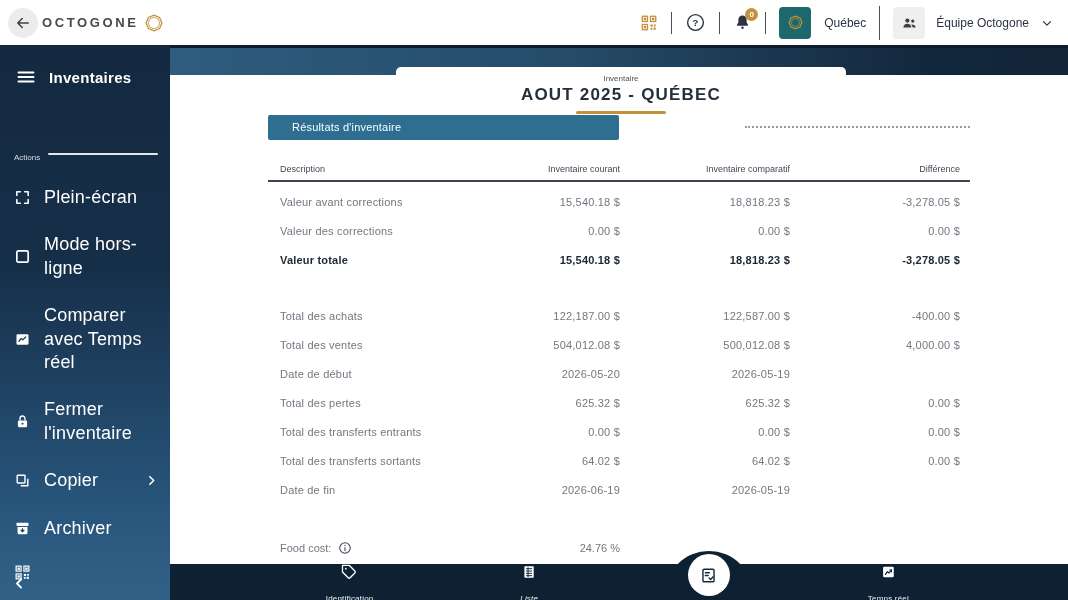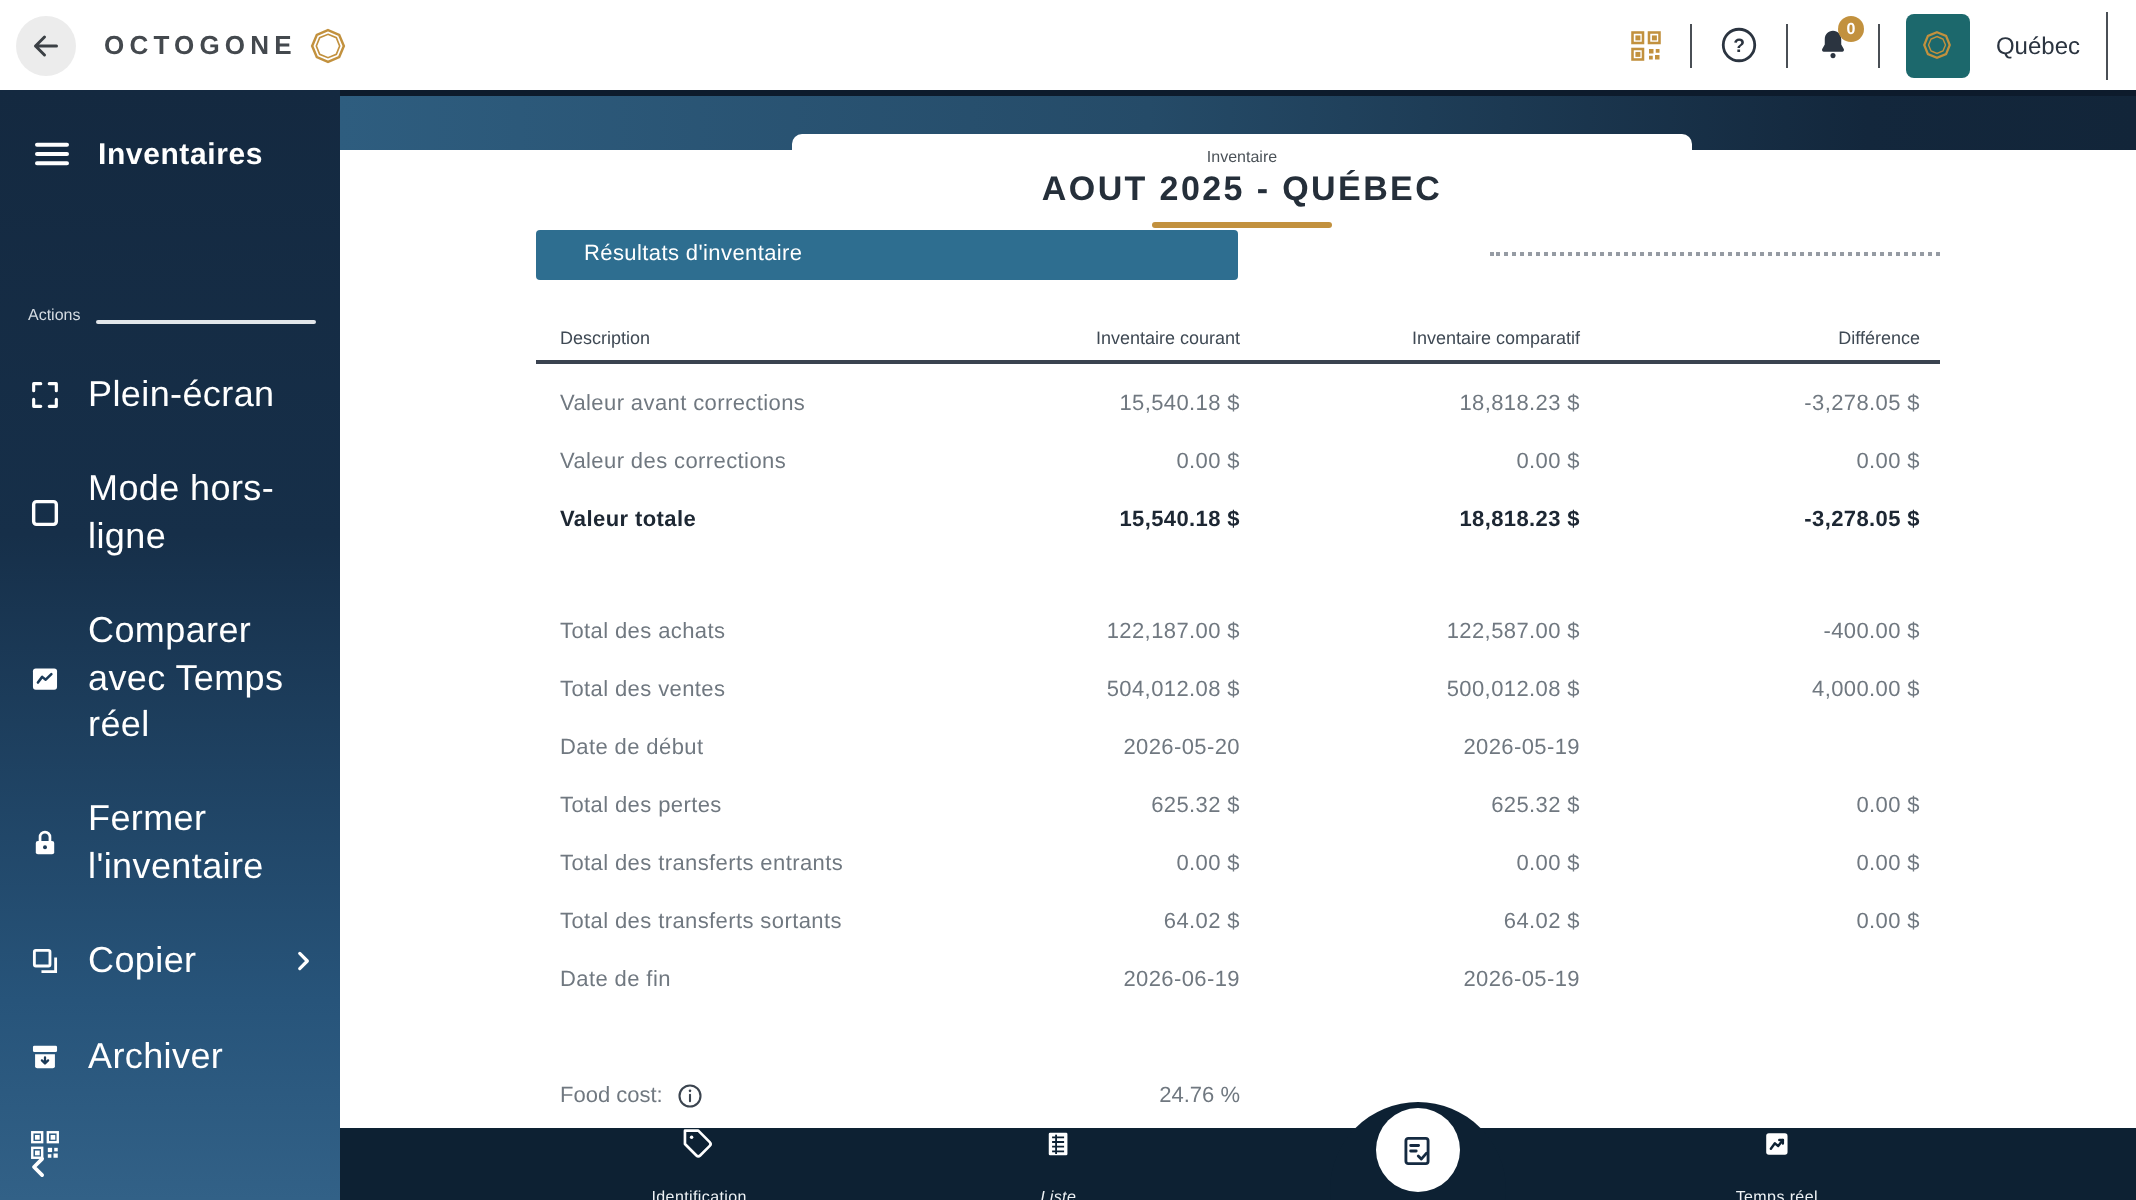--- a/index.html
+++ b/index.html
@@ -3,21 +3,21 @@
 <meta charset="utf-8">
 <style>
   * { margin:0; padding:0; box-sizing:border-box; }
   html,body { width:1068px; height:600px; }
   body { font-family:"Liberation Sans","DejaVu Sans",sans-serif; background:#fff; overflow:hidden; }
   .app { position:relative; width:1068px; height:600px; overflow:hidden; background:#fff; }
 
   
   .topbar { position:absolute; top:0; left:0; right:0; height:45px; background:#fff; z-index:30;
             display:flex; align-items:center; justify-content:space-between; padding:0 14px 0 8px; }
-  .topbar-left { display:flex; align-items:center; gap:14px; }
+  .topbar-left { display:flex; align-items:center; gap:4px; }
   .back-btn { width:30px; height:30px; border-radius:50%; background:#ececec; border:none; cursor:pointer;
               display:flex; align-items:center; justify-content:center; color:#3b4045; }
   .brand { display:flex; align-items:center; gap:6px; }
   .brand-text { font-size:13px; font-weight:700; letter-spacing:2.6px; color:#44494e; }
   .brand-oct { color:var(--accent-gold,#c2913e); }
   .topbar-right { display:flex; align-items:center; gap:13px; }
   .vdiv { width:1px; height:22px; background:#4a4f55; }
   .vdiv.tall { height:34px; }
   .icon-btn { background:none; border:none; cursor:pointer; display:flex; align-items:center; justify-content:center; color:#2b3440; position:relative; }
   .icon-btn.gold { color:var(--accent-gold,#c2913e); }
@@ -32,21 +32,21 @@
   .team-square { width:32px; height:32px; border-radius:4px; background:#efefef;
                  display:flex; align-items:center; justify-content:center; color:#3b4045; }
   .chev { color:#2b3440; display:flex; }
 
   
   .sidebar { position:absolute; top:45px; left:0; width:170px; bottom:0; z-index:20;
              background:linear-gradient(180deg,#142940 0%,#16304a 38%,#28547610 38%,#2a5578 82%,#326187 100%);
              background:linear-gradient(180deg,#142940 0%,#162f49 40%,#27547a 82%,#326187 100%); color:#fff; }
   .sb-title { position:absolute; top:22px; left:16px; right:10px; display:flex; align-items:center; gap:13px; }
   .sb-title-text { font-size:15px; font-weight:700; letter-spacing:.3px; }
-  .sb-section { position:absolute; top:108px; left:14px; right:12px; display:flex; align-items:flex-end; gap:8px; }
+  .sb-section { position:absolute; top:108px; left:14px; right:12px; display:flex; align-items:flex-start; gap:8px; }
   .sb-section-label { font-size:8px; color:#d4dbe2; }
   .sb-line { flex:1; height:2px; background:#e2e6ea; border-radius:1px; }
   .sb-items { position:absolute; top:141px; left:0; right:0; display:flex; flex-direction:column; gap:24px; padding:0 12px 0 14px; }
   .sb-item { display:flex; align-items:center; gap:13px; cursor:pointer; }
   .sb-icon { flex:0 0 17px; display:flex; color:#fff; }
   .sb-label { font-size:18px; font-weight:500; line-height:1.3; letter-spacing:.2px; }
   .sb-item .sub-arrow { margin-left:auto; display:flex; color:#fff; }
   .sb-collapse { position:absolute; bottom:9px; left:12px; background:none; border:none; color:#fff; cursor:pointer; display:flex; }
 
   
@@ -157,20 +157,36 @@
       <div class="loc-chip">
         <span class="loc-square">
           <svg width="17" height="17" viewBox="0 0 24 24" fill="none" stroke="currentColor" stroke-width="1.6">
               <polygon points="12,3 18.4,5.6 21,12 18.4,18.4 12,21 5.6,18.4 3,12 5.6,5.6"></polygon>
               <polygon points="12,6 16.2,7.8 18,12 16.2,16.2 12,18 7.8,16.2 6,12 7.8,7.8" stroke-width="1"></polygon>
             </svg>
         </span>
         <span class="chip-label">Québec</span>
       </div>
       <div class="vdiv tall"></div>
+      <div class="team-chip">
+        <span class="team-square">
+          <svg width="17" height="17" viewBox="0 0 24 24" fill="currentColor">
+              <circle cx="9" cy="9.2" r="3"></circle>
+              <path d="M3.4 19c0-3.1 2.5-5.1 5.6-5.1s5.6 2 5.6 5.1z"></path>
+              <circle cx="16.6" cy="10" r="2.3"></circle>
+              <path d="M15.5 14.7c2.9 0 5.1 1.7 5.1 4.3h-4.2c-.2-1.8-1-3.3-2.3-4.1.4-.1.9-.2 1.4-.2z"></path>
+            </svg>
+        </span>
+        <span class="chip-label">Équipe Octogone</span>
+        <span class="chev">
+          <svg width="14" height="14" viewBox="0 0 24 24" fill="none" stroke="currentColor" stroke-width="2" stroke-linecap="round" stroke-linejoin="round">
+              <path d="M6 9.5l6 6 6-6"></path>
+            </svg>
+        </span>
+      </div>
     </div>
   </header>
 
   <aside class="sidebar">
     <div class="sb-title">
       <span class="sb-icon" style="cursor:pointer">
         <svg width="20" height="20" viewBox="0 0 24 24" fill="none" stroke="currentColor" stroke-width="2.4" stroke-linecap="round">
             <path d="M3 6.5h18M3 12h18M3 17.5h18"></path>
           </svg>
       </span>

